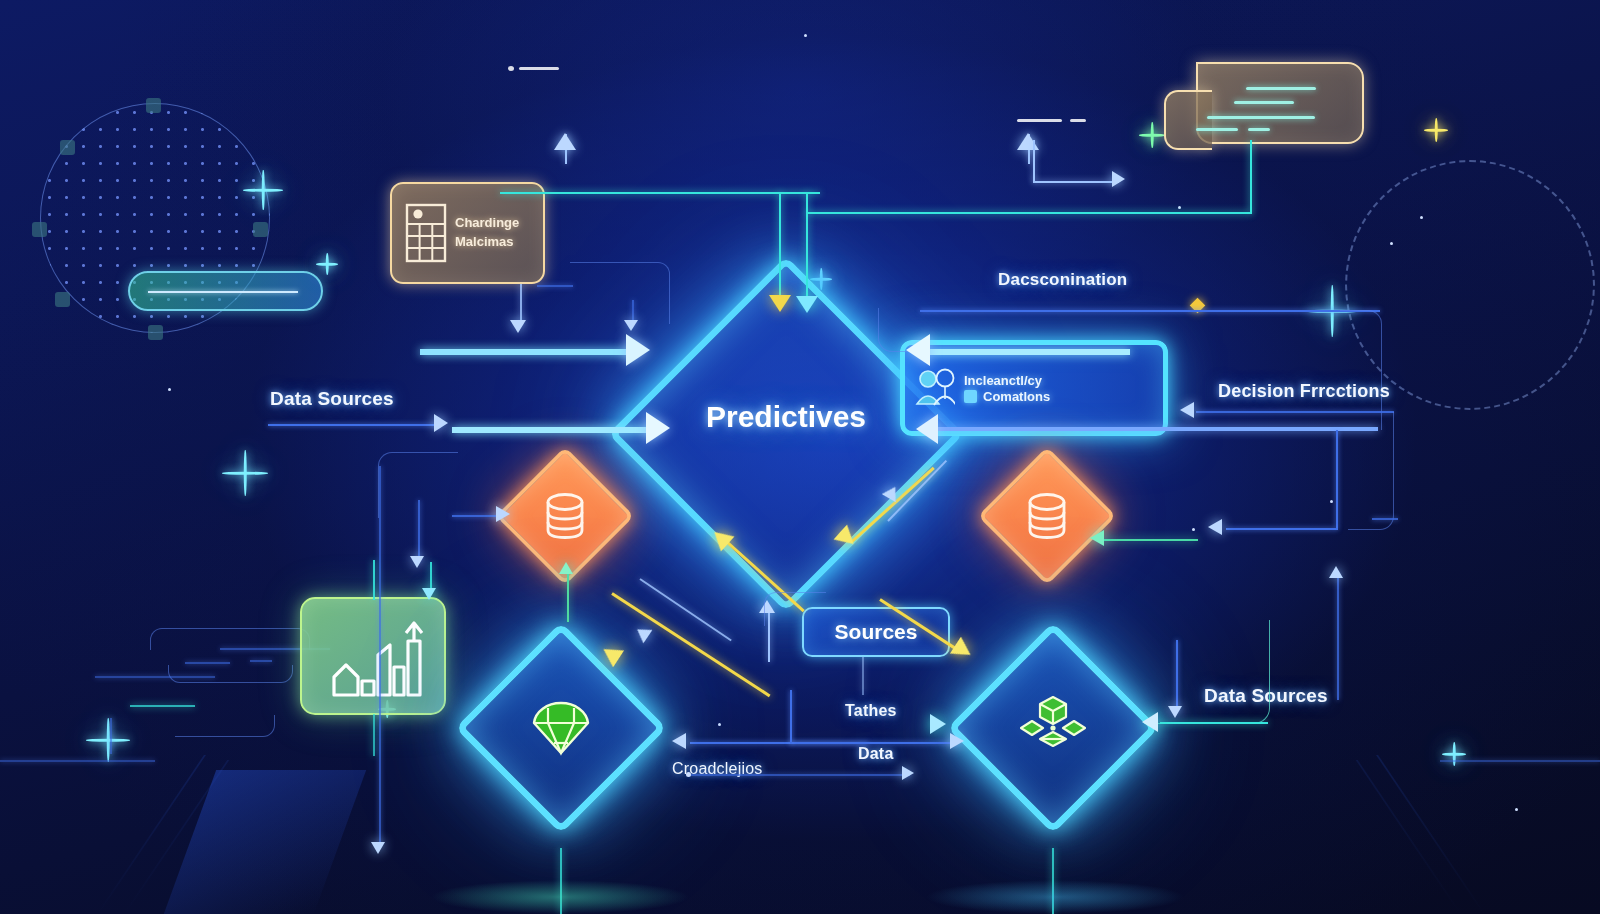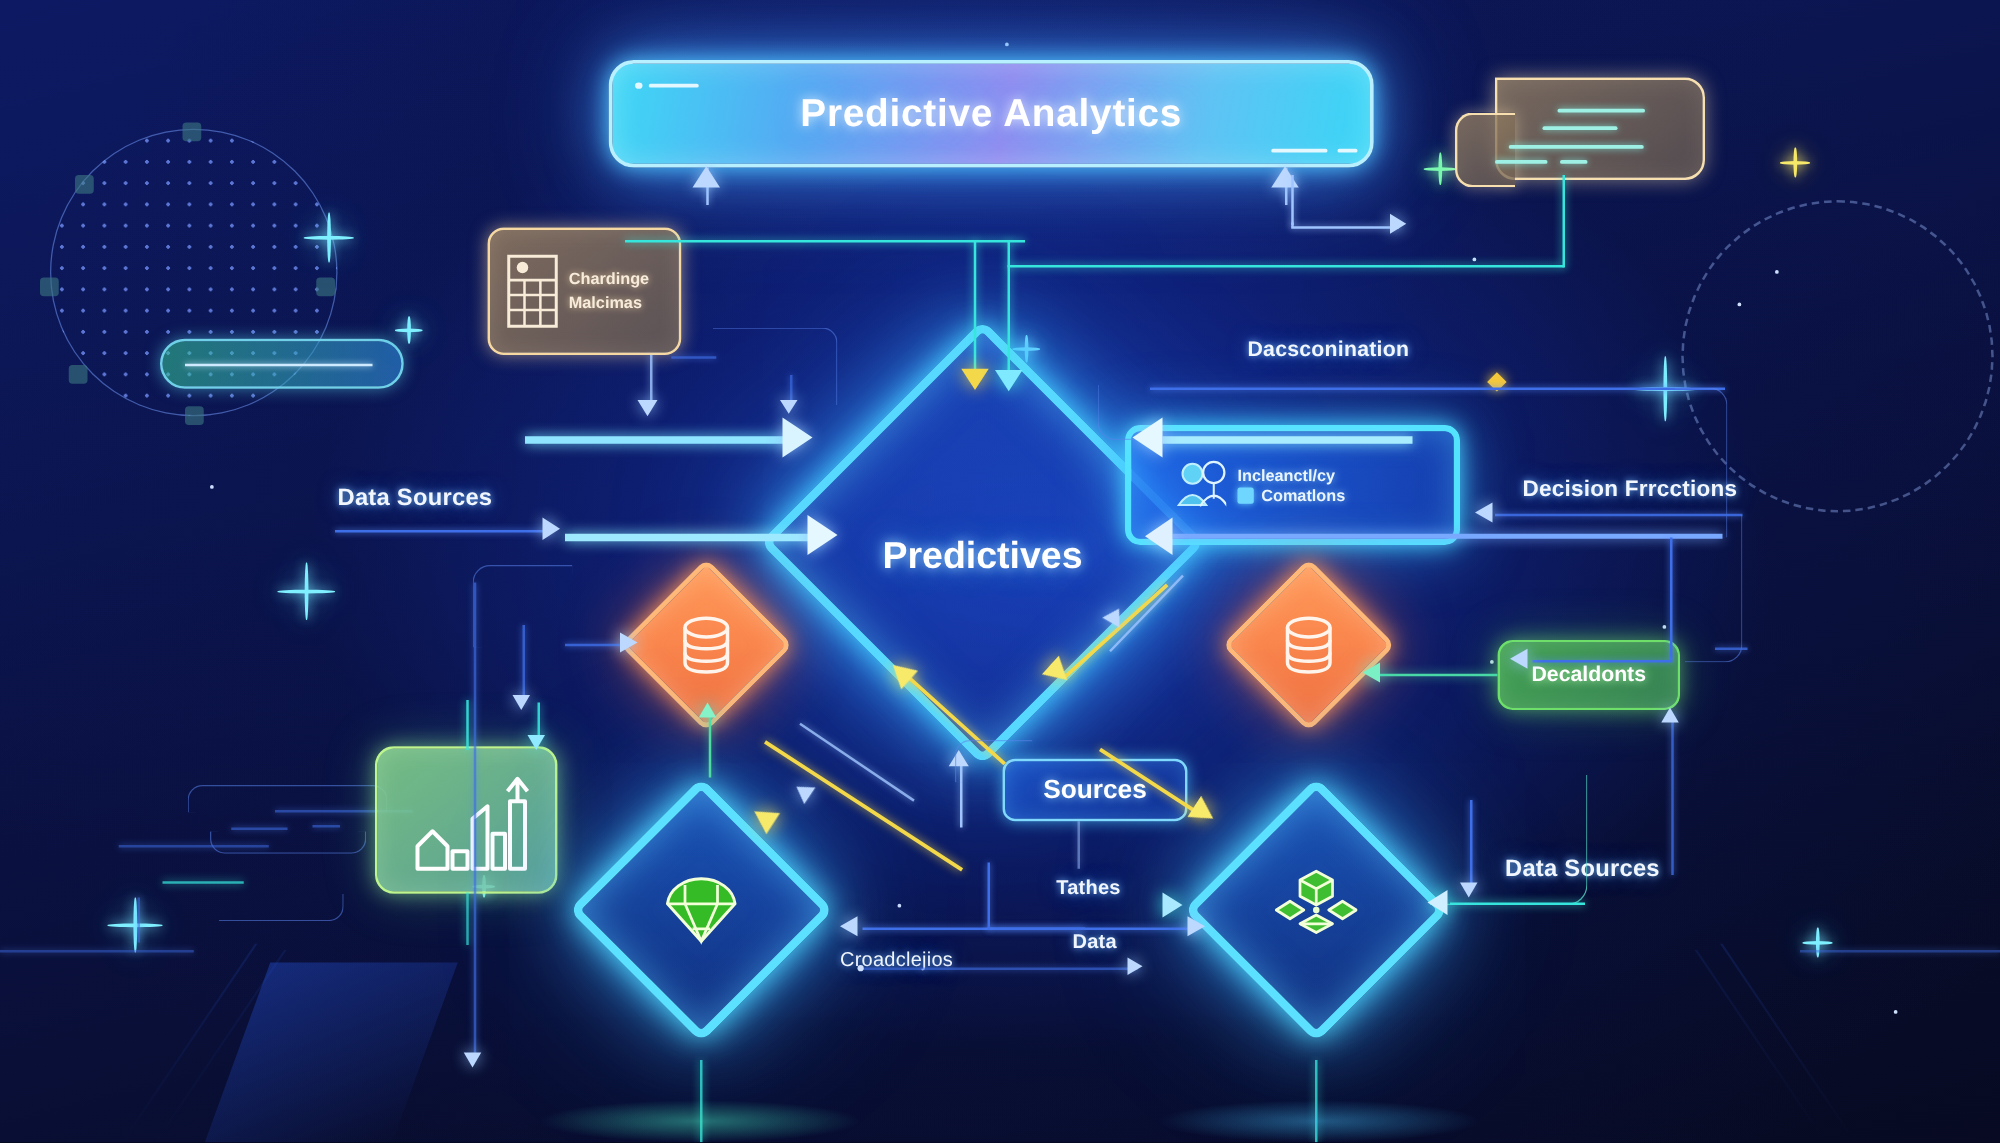--- a/index.html
+++ b/index.html
@@ -53,39 +53,39 @@
   #center-diamond {
     position:absolute; left:660px; top:308px; width:252px; height:252px;
     transform:rotate(45deg);
     border:7px solid #57d9ff; border-radius:10px;
     background:linear-gradient(135deg, rgba(32,90,220,.55), rgba(20,58,175,.45));
     box-shadow:0 0 22px rgba(70,210,255,1), 0 0 62px rgba(60,170,255,.85), 0 0 120px rgba(50,140,255,.5),
                inset 0 0 36px rgba(90,200,255,.55);
   }
   #center-diamond-label { position:absolute; left:660px; top:400px; width:252px; text-align:center;
     font-size:30px; font-weight:700; color:#fff;
-    text-shadow:0 0 9px rgba(160,220,255,.95), 0 0 24px rgba(70,170,255,.8);margin-top:28px; }
+    text-shadow:0 0 9px rgba(160,220,255,.95), 0 0 24px rgba(70,170,255,.8); }
 
   
   .neonbox { position:absolute; border-radius:12px; display:flex; align-items:center; }
   #database-box {
     left:450px; top:336px; width:258px; height:98px;
     border:5px solid #54e3ff;
     background:linear-gradient(100deg, rgba(28,95,235,.75), rgba(22,70,200,.65));
     box-shadow:0 0 18px rgba(70,215,255,.95), 0 0 50px rgba(60,170,255,.65), inset 0 0 26px rgba(80,200,255,.4);
     justify-content:center;
   }
   #database-box .btxt { font-size:21px; font-weight:700; color:#fff; text-shadow:0 0 8px rgba(150,220,255,.9); }
 
   #interactions-box {
     left:900px; top:340px; width:268px; height:96px;
     border:5px solid #54e3ff;
     background:linear-gradient(100deg, rgba(32,110,240,.8), rgba(25,78,205,.68));
     box-shadow:0 0 18px rgba(70,215,255,.95), 0 0 50px rgba(60,170,255,.65), inset 0 0 26px rgba(80,200,255,.4);
-    padding-left:36px; gap:9px;
+    padding-left:10px; gap:9px;
   }
   #interactions-box .itxt { display:flex; flex-direction:column; gap:1px; font-size:13px; font-weight:700; color:#eaf6ff;
      text-shadow:0 0 7px rgba(150,220,255,.9); }
   .itxt-row { display:flex; align-items:center; gap:6px; }
   .mini-sq { width:13px; height:13px; background:#6fd6ff; border-radius:2px; box-shadow:0 0 6px rgba(110,215,255,.9); }
 
   #decision-box {
     left:802px; top:607px; width:148px; height:50px; border-radius:10px;
     border:2px solid #7fd9ff;
     background:linear-gradient(100deg, rgba(30,95,225,.6), rgba(24,70,190,.5));
@@ -230,23 +230,20 @@
   <div class="glowline gl-v" style="left:110px;top:718px;height:36px;opacity:.6;"></div>
   <div class="corner-beam" style="left:150px;top:755px;width:2px;height:160px;transform:skewX(-34deg);opacity:.5;"></div>
   <div class="corner-beam" style="left:175px;top:760px;width:2px;height:155px;transform:skewX(-34deg);opacity:.35;"></div>
   <div class="glowline gl-h" style="left:0px;top:760px;width:155px;opacity:.5;"></div>
   <div style="position:absolute;left:190px;top:770px;width:150px;height:144px;background:linear-gradient(150deg, rgba(35,75,200,.45), rgba(20,40,120,0));transform:skewX(-20deg);"></div>
 
   <div class="corner-beam" style="left:1430px;top:755px;width:2px;height:160px;transform:skewX(34deg);opacity:.5;"></div>
   <div class="corner-beam" style="left:1408px;top:760px;width:2px;height:155px;transform:skewX(34deg);opacity:.35;"></div>
   <div class="glowline gl-h" style="left:1440px;top:760px;width:160px;opacity:.5;"></div>
 
-  <div id="title-banner">
-    <span class="ttxt">Predictive Analytics</span>
-  </div>
   <div class="banner-dash" style="left:519px;top:67px;width:40px;"></div>
   <div class="banner-dash" style="left:508px;top:66px;width:6px;height:5px;border-radius:50%;"></div>
   <div class="banner-dash" style="left:1017px;top:119px;width:45px;"></div>
   <div class="banner-dash" style="left:1070px;top:119px;width:16px;"></div>
 
   <div id="center-diamond"></div>
   <div id="center-diamond-label">Predictives</div>
 
 
   <div id="interactions-box" class="neonbox">
@@ -298,23 +295,20 @@
         <path d="M6 80 L6 62 L18 50 L30 62 L30 80 Z"></path>
         <path d="M34 80 L34 66 L46 66 L46 80 Z"></path>
         <path d="M50 80 L50 40 L62 30 L62 80 Z"></path>
         <path d="M66 80 L66 52 L76 52 L76 80 Z"></path>
         <path d="M80 80 L80 26 L92 26 L92 80 Z"></path>
         <path d="M86 26 L86 10 M78 18 L86 8 L94 18"></path>
       </g>
     </svg>
   </div>
 
-  <div id="decaldonts-box">
-    <span class="gtxt">Decaldonts</span>
-  </div>
 
   <div class="orange-diamond" style="left:516px;top:467px;"></div>
   <div class="od-icon" style="left:516px;top:467px;">
     <svg width="44" height="48" viewBox="0 0 44 48">
       <g fill="none" stroke="#fff5ec" stroke-width="2.8">
         <ellipse cx="22" cy="10" rx="17" ry="7.5"></ellipse>
         <path d="M5 10 L5 38 Q5 45.5 22 45.5 Q39 45.5 39 38 L39 10"></path>
         <path d="M5 20 Q5 27 22 27 Q39 27 39 20"></path>
         <path d="M5 30 Q5 37 22 37 Q39 37 39 30"></path>
       </g>

